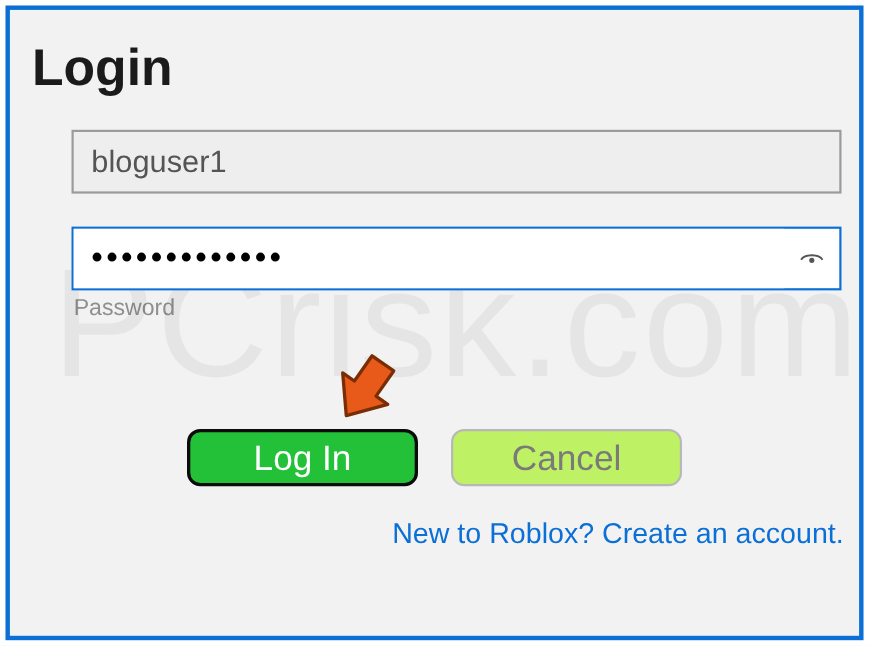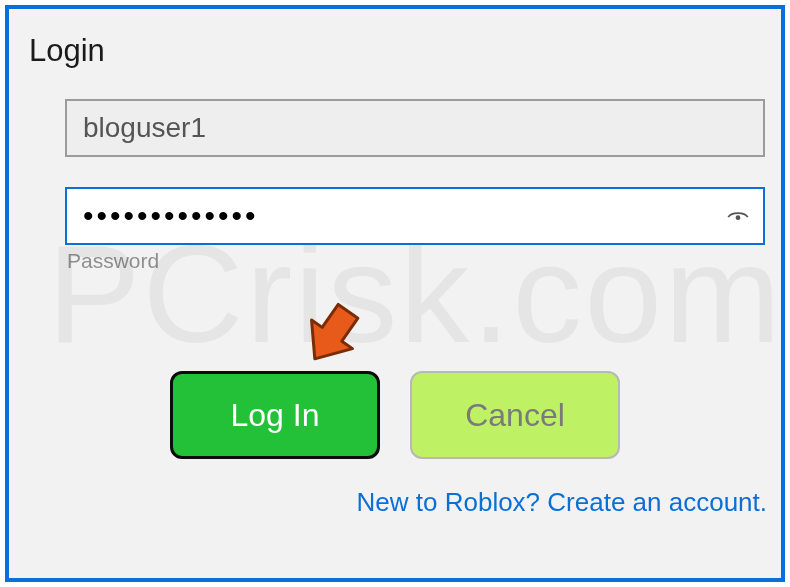--- a/index.html
+++ b/index.html
@@ -9,21 +9,21 @@
       background: #fff;
       display: flex; align-items: center; justify-content: center;
     }
     .frame {
       width: 780px; height: 577px;
       border: 4px solid #0a6fd6;
       background: #f2f2f2;
       padding: 18px 14px 26px 14px;
       position: relative;
     }
-    .title { font-size: 31px; font-weight: 400; color: #1b1b1b; margin: 6px 6px 30px 6px; }
+    .title { font-size: 47px; font-weight: 700; color: #1b1b1b; margin: 6px 6px 30px 6px; }
     .field-wrap { margin: 0 2px 10px 2px; padding-left: 40px; }
     .username {
       width: 100%; height: 58px;
       background: #eeeeee;
       border: 2px solid #9b9b9b;
       font-size: 28px; color: #555;
       padding: 0 16px;
       outline: none;
     }
     .pw-row {
@@ -43,21 +43,21 @@
       width: 50px; display: flex; align-items: center; justify-content: center;
       color: #555; cursor: pointer;
     }
     .pw-label { font-size: 21px; color: #8f8f8f; margin: 4px 0 0 2px; }
     .btn-row {
       display: flex; gap: 30px; justify-content: center; align-items: center;
       margin-top: 98px;
       position: relative;
     }
     .btn {
-      width: 210px; height: 88px;
+      width: 210px; height: 52px;
       border-radius: 12px;
       font-size: 32px; font-weight: 400;
       display: flex; align-items: center; justify-content: center;
       cursor: pointer;
     }
     .btn-login {
       background: #22c138;
       border: 3px solid #0b0b0b;
       color: #fff;
     }

